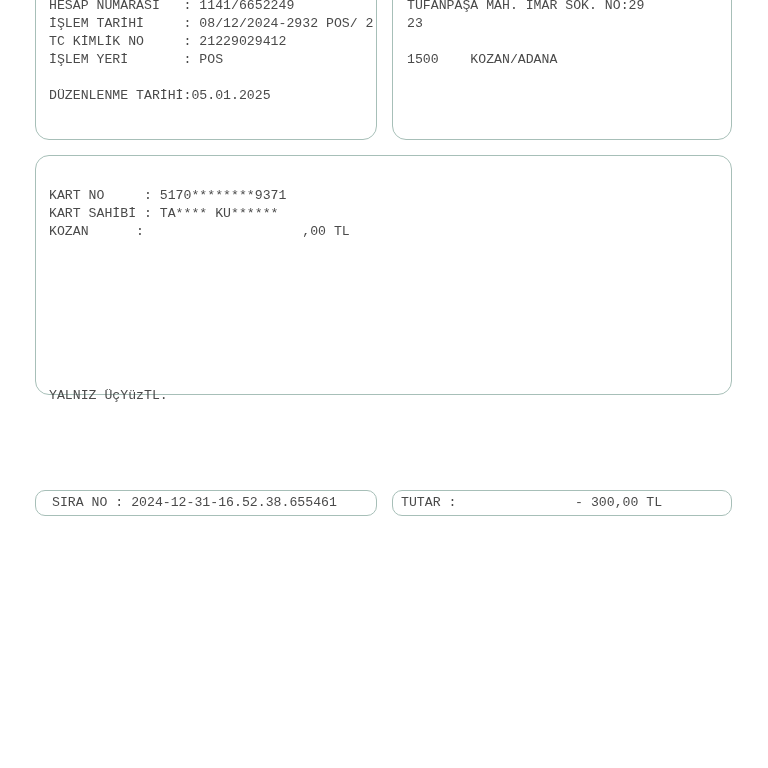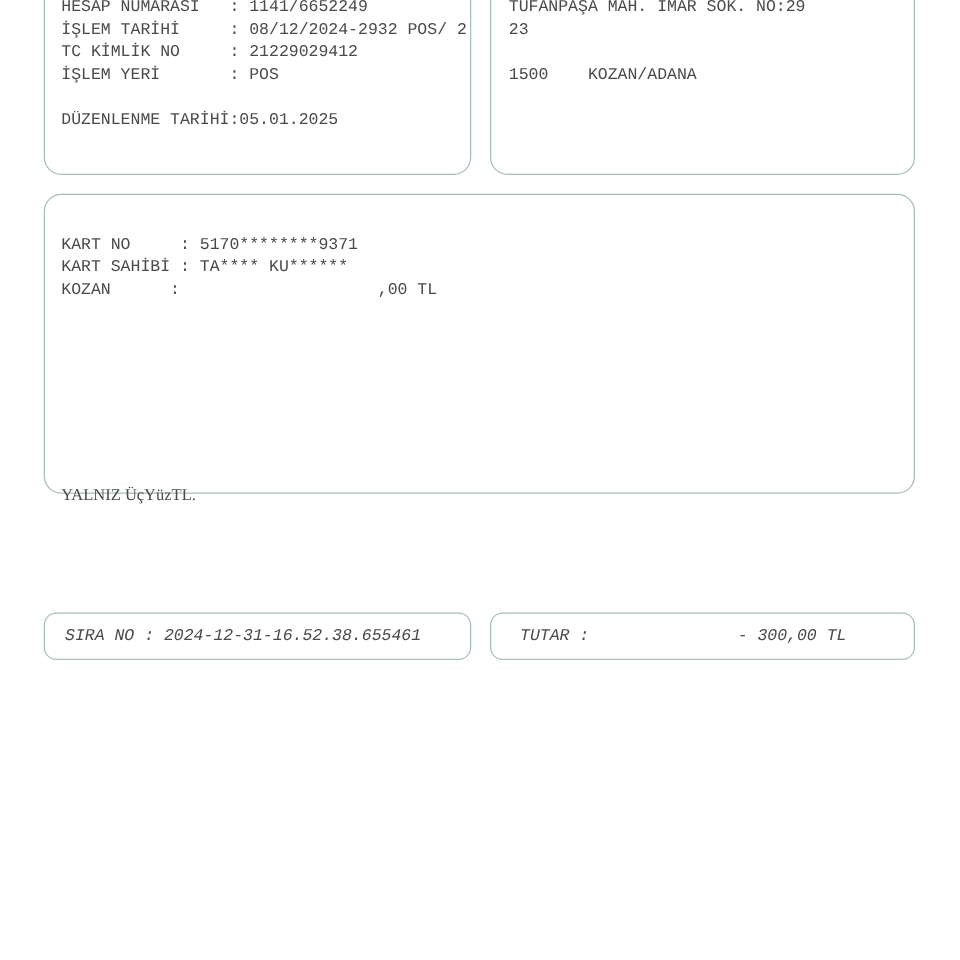--- a/index.html
+++ b/index.html
@@ -21,24 +21,24 @@
   .line{
     white-space:pre;
     font-size:13.2px;
     line-height:18px;
     min-height:18px;
     letter-spacing:0;
   }
   .box-account{left:35px;top:-24px;width:342px;height:164px;padding:20px 0 0 13px;}
   .box-address{left:392px;top:-24px;width:340px;height:164px;padding:20px 0 0 14px;}
   .box-card{left:35px;top:155px;width:697px;height:240px;padding:31px 0 0 13px;}
-  .amount-words{margin-top:146px;font-family:Liberation Serif, serif;}
-  .box-small{height:38px;border-radius:10px;display:flex;align-items:center;top:490px;font-style:italic;}
+  .amount-words{margin-top:146px;}
+  .box-small{height:26px;border-radius:10px;display:flex;align-items:center;top:490px;}
   .box-sira{left:35px;width:342px;padding-left:16px;}
-  .box-tutar{left:392px;width:340px;padding-left:23px;}
+  .box-tutar{left:392px;width:340px;padding-left:8px;}
 </style>
 </head>
 <body>
 
 <div>
 
   <div class="box box-account">
     <div class="line">HESAP NUMARASI   : 1141/6652249</div>
     <div class="line">İŞLEM TARİHİ     : 08/12/2024-2932 POS/ 2</div>
     <div class="line">TC KİMLİK NO     : 21229029412</div>

